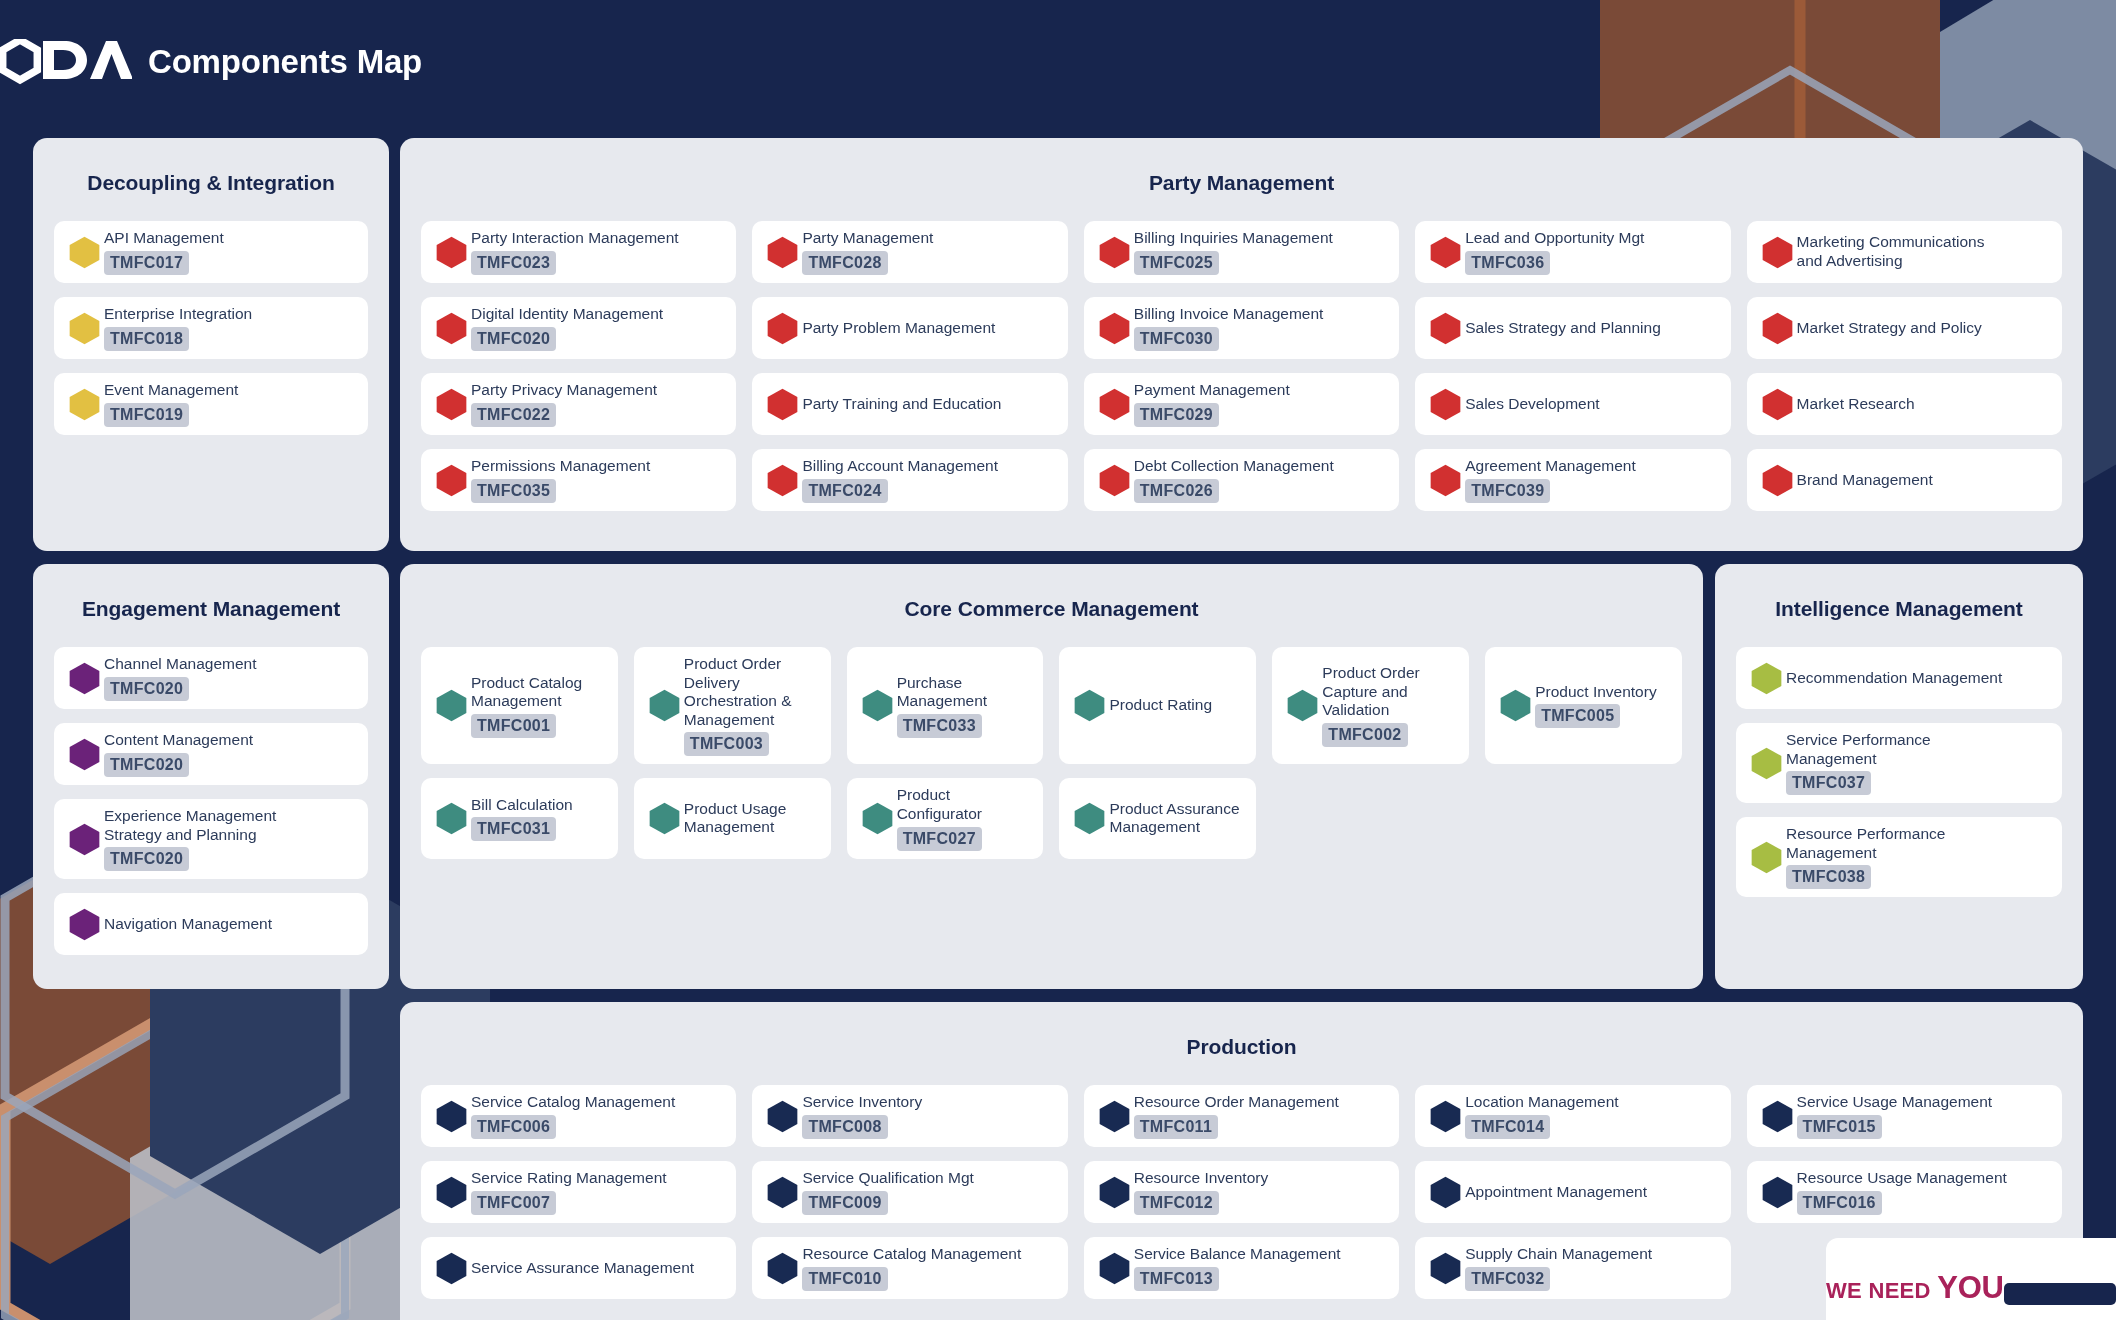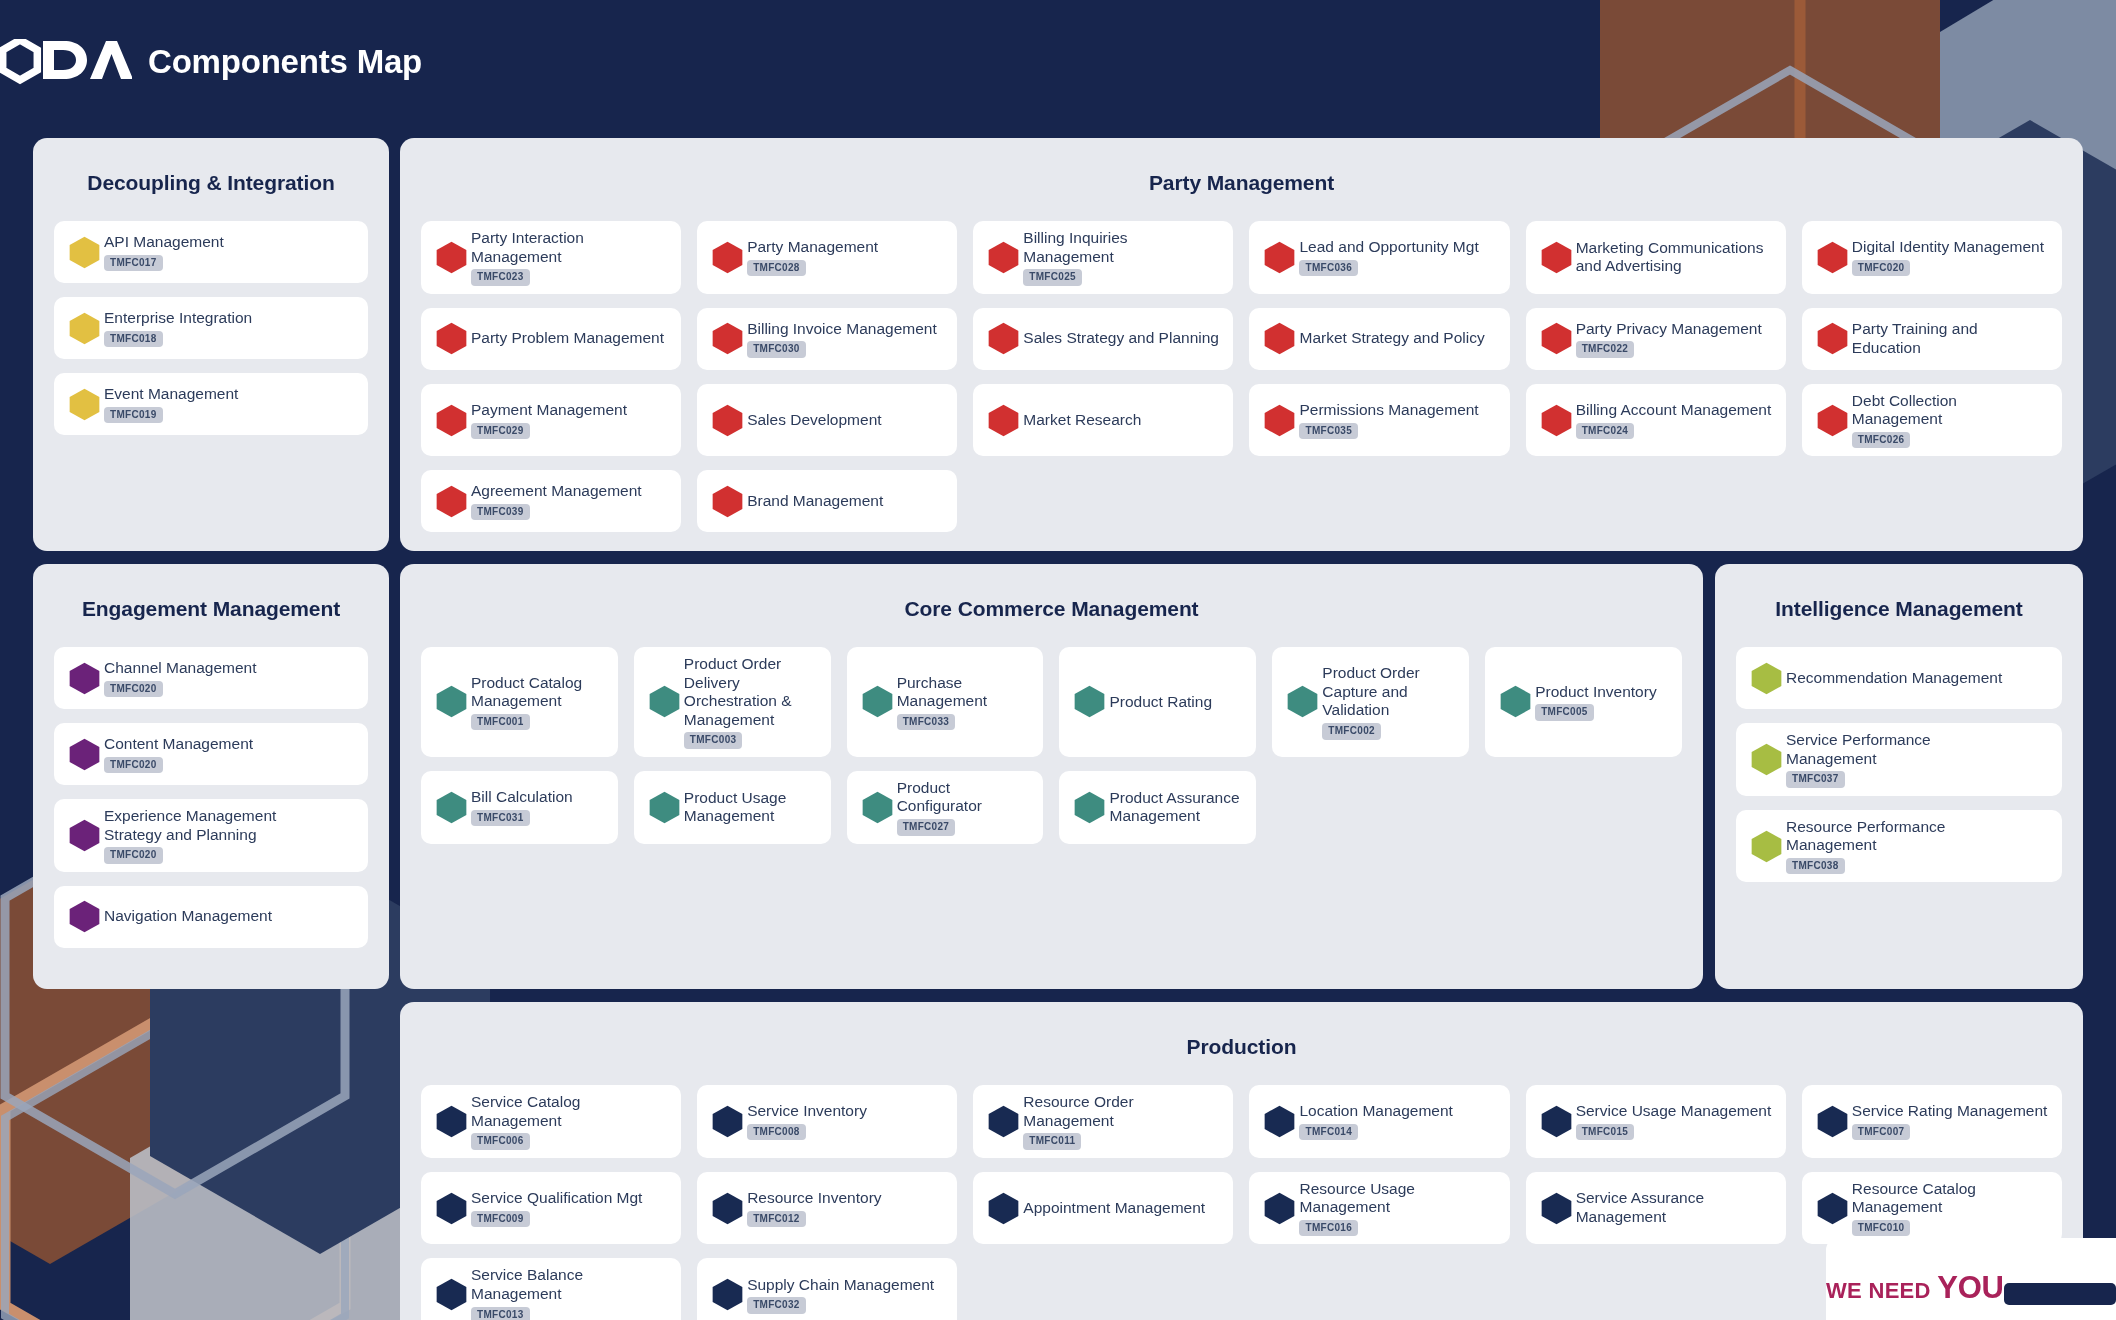--- a/index.html
+++ b/index.html
@@ -45,21 +45,21 @@
     letter-spacing:-0.1px;
   }
   .cards {
     display:grid;
     gap:14px 16px;
     padding:26px 21px 21px 21px;
     align-content:start;
   }
   .cards.cols-1 { grid-template-columns:repeat(1,1fr); }
   .cards.cols-4 { grid-template-columns:repeat(6,1fr); }
-  .cards.cols-5 { grid-template-columns:repeat(6,1fr); }
+  .cards.cols-5 { grid-template-columns:repeat(5,1fr); }
 
   .card {
     background:#ffffff;
     border-radius:10px;
     min-height:62px;
     display:flex;
     align-items:center;
     padding:8px 14px 8px 14px;
     gap:3px;
   }
@@ -69,21 +69,21 @@
     font-size:15.5px;
     color:#2c3b5a;
     line-height:1.2;
     white-space:pre-line;
   }
   .card-code {
     display:inline-block;
     align-self:flex-start;
     background:#c7cbd6;
     color:#3a4a68;
-    font-size:10px;
+    font-size:16px;
     font-weight:bold;
     letter-spacing:0.3px;
     border-radius:4px;
     padding:2px 6px 2px 6px;
     line-height:1.25;
   }
 
   
   #we-need-you {
     position:absolute;

